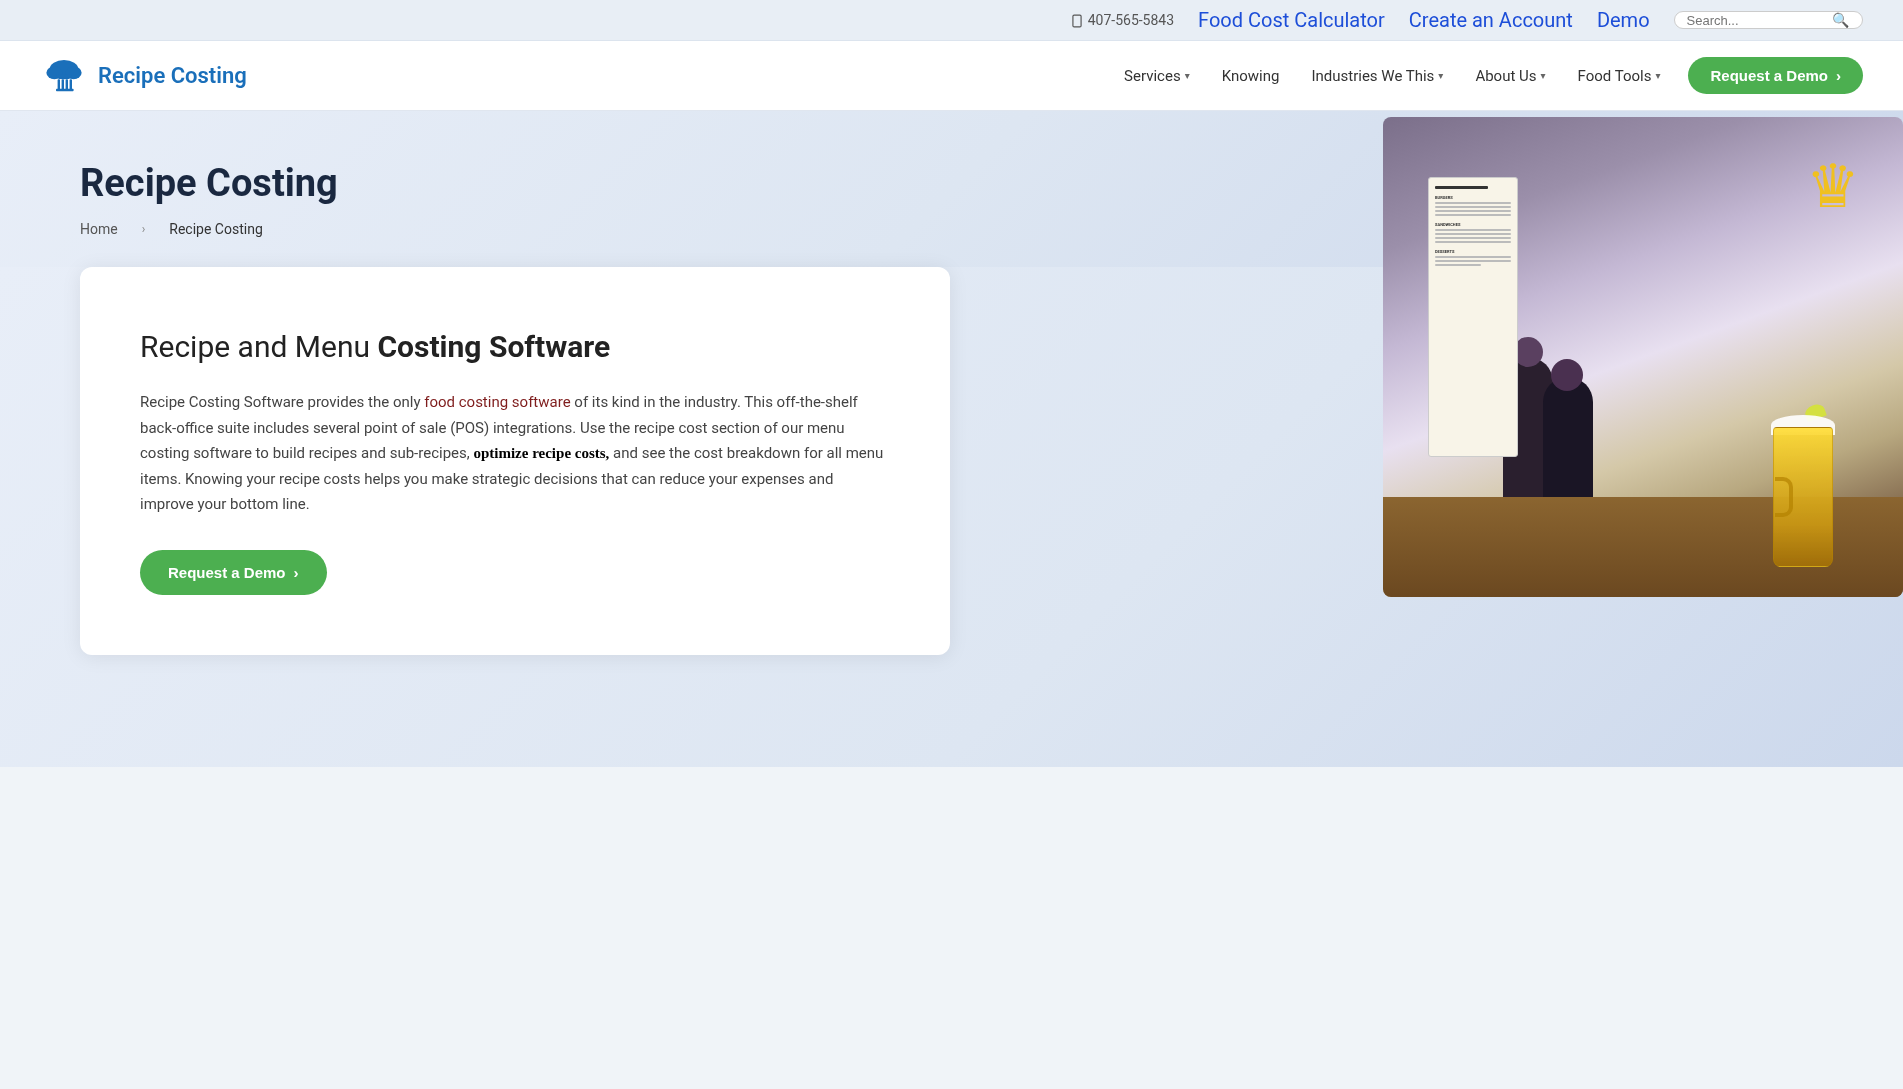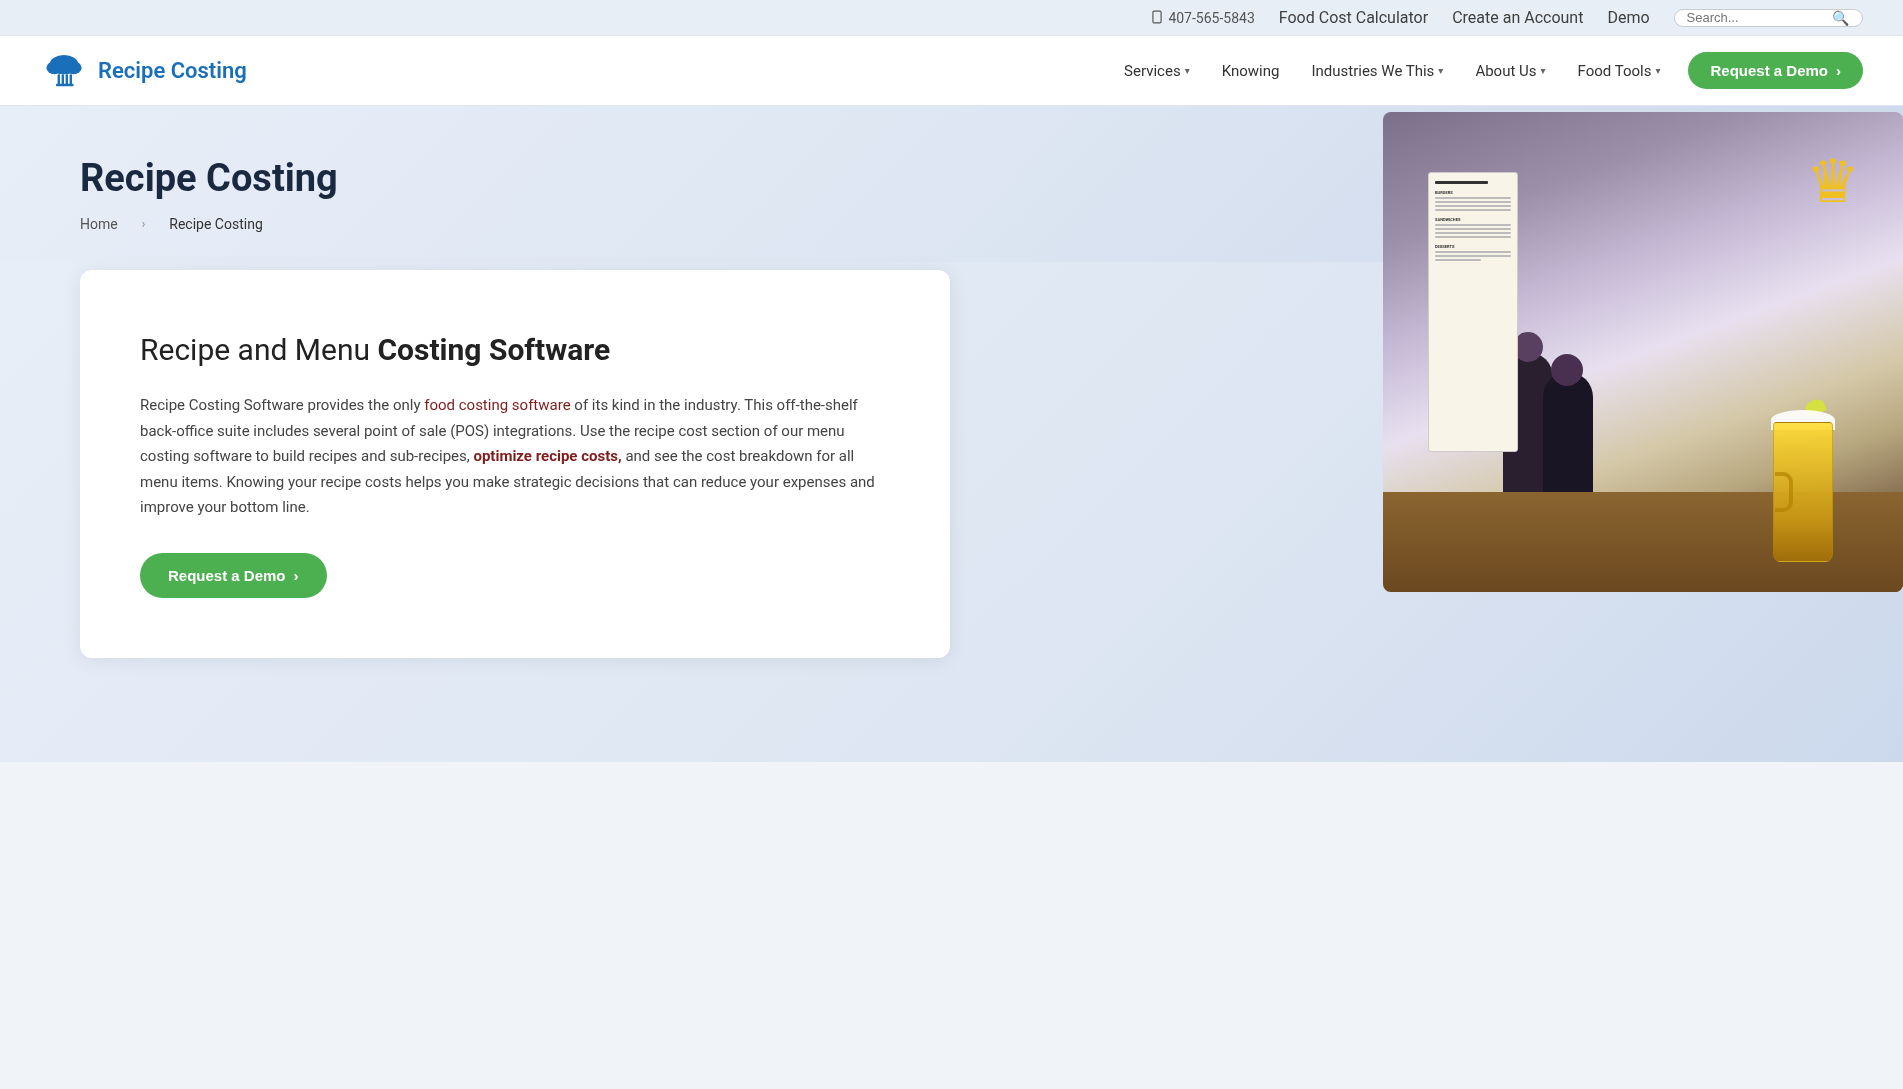--- a/index.html
+++ b/index.html
@@ -10,28 +10,28 @@
       background: #e8eef5;
       padding: 8px 40px;
       display: flex;
       align-items: center;
       justify-content: flex-end;
       gap: 24px;
       border-bottom: 1px solid #dce4ee;
     }
     .top-bar-phone {
       display: flex;
-      align-items: flex-start;
+      align-items: flex-end;
       gap: 4px;
       color: #555;
       font-size: 14px;
     }
     .top-bar-link {
-      color: #404040;
-      font-size: 16px;
+      color: #1d4ed8;
+      font-size: 20px;
       text-decoration: none;
       cursor: pointer;
     }
     .search-box {
       display: flex;
       align-items: center;
       background: white;
       border: 1px solid #ccc;
       border-radius: 20px;
       padding: 0 12px;
@@ -154,21 +154,21 @@
     }
 
     .content-card {
       background: white;
       border-radius: 12px;
       padding: 60px 60px 60px 60px;
       max-width: 870px;
       position: relative;
       z-index: 2;
       box-shadow: 0 2px 20px rgba(0,0,0,0.08);
-      margin-top: 8px;
+      margin-top: 0;
     }
 
     .card-wrapper {
       position: relative;
       display: flex;
       align-items: flex-start;
     }
 
     .restaurant-image {
       position: absolute;
@@ -358,21 +358,21 @@
       font-size: 15px;
       color: #444;
       line-height: 1.7;
       margin-bottom: 32px;
     }
     .card-link {
       color: #7f1d1d;
       text-decoration: none;
       cursor: pointer;
     }
-    .card-bold { font-weight: 700; color: #7f1d1d; }
+    .card-bold { font-weight: 700; color: #000000; font-family: Liberation Serif, serif; }
 
     .demo-btn-card {
       background: #4caf50;
       color: white;
       border: none;
       border-radius: 25px;
       padding: 14px 28px;
       font-size: 15px;
       font-weight: 600;
       cursor: pointer;

